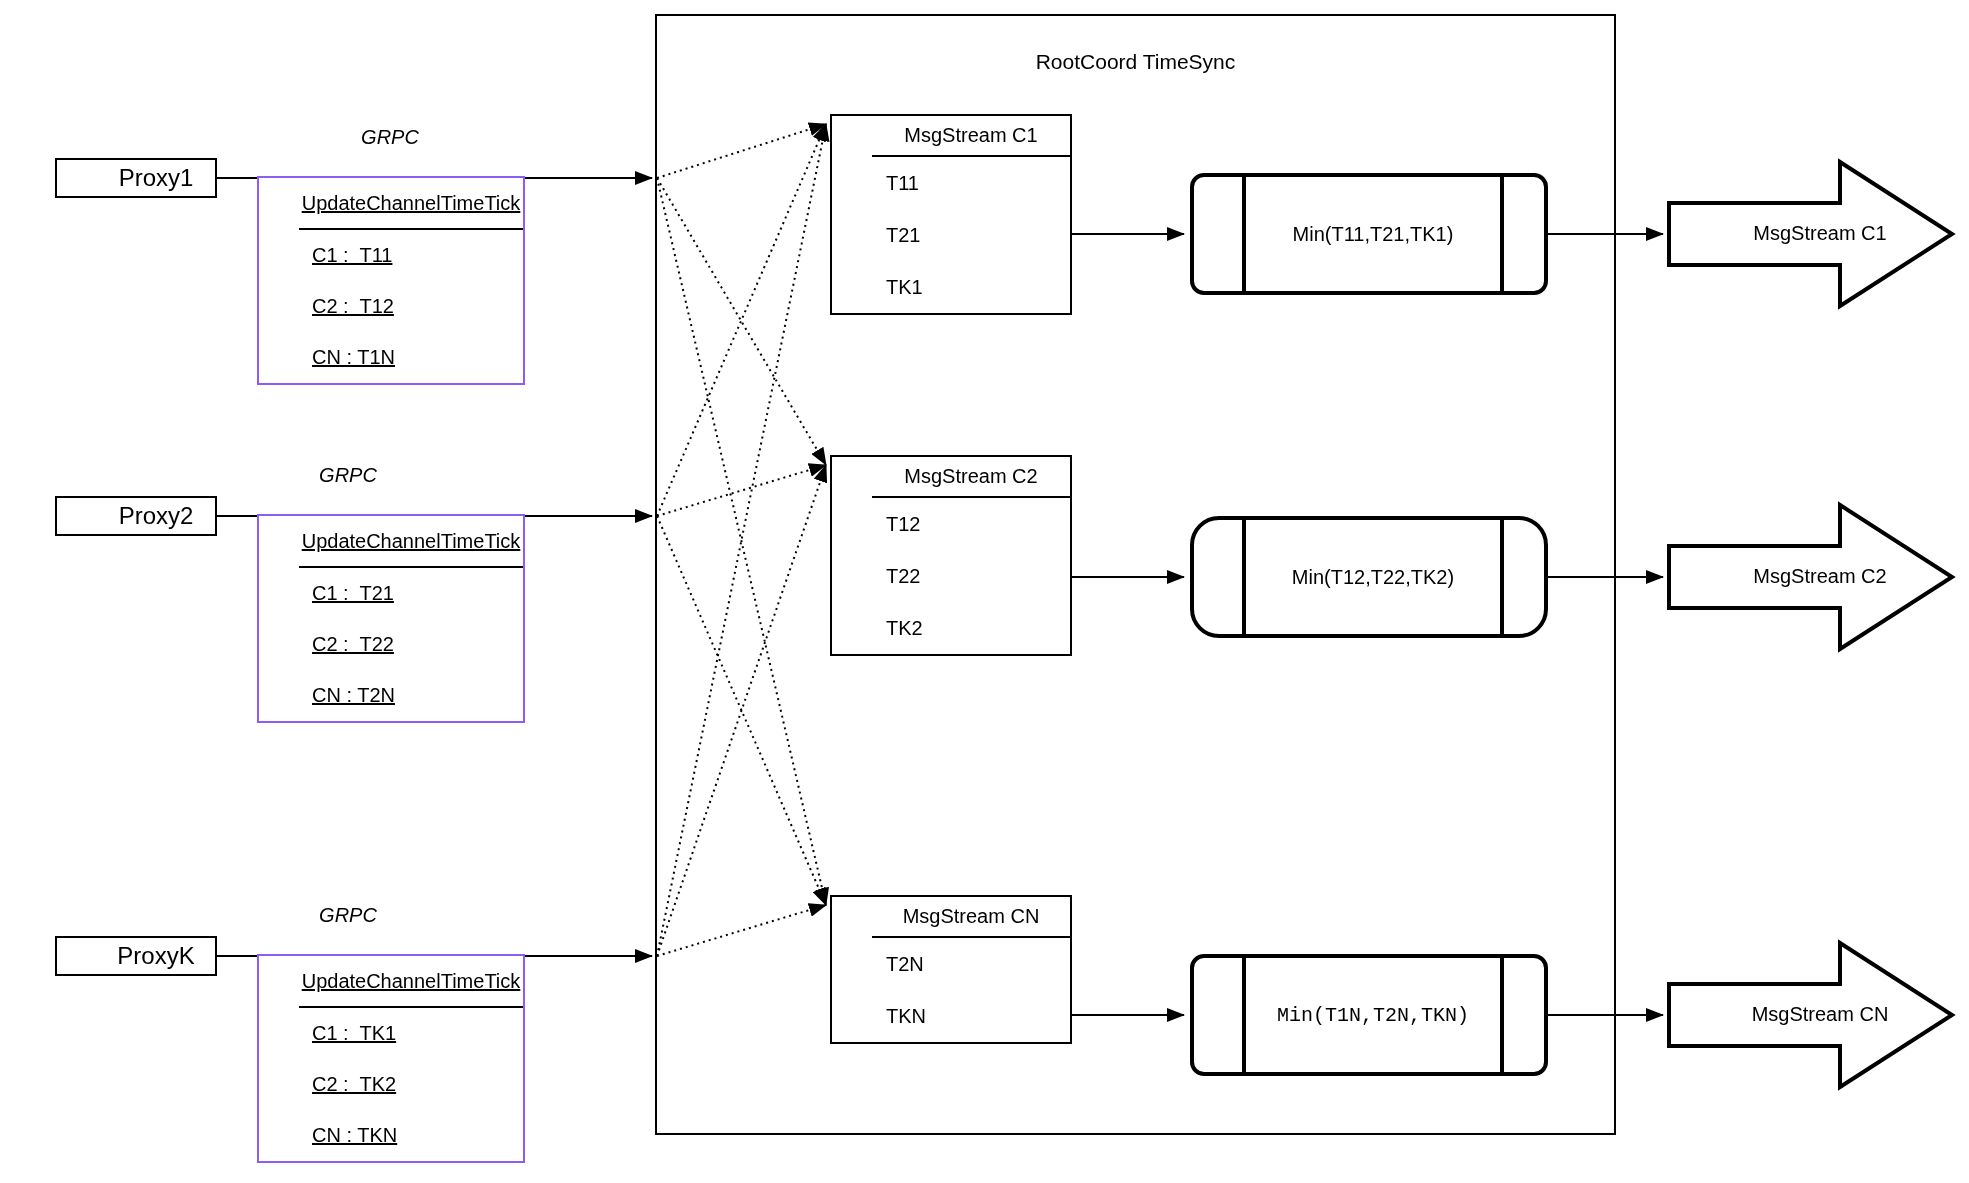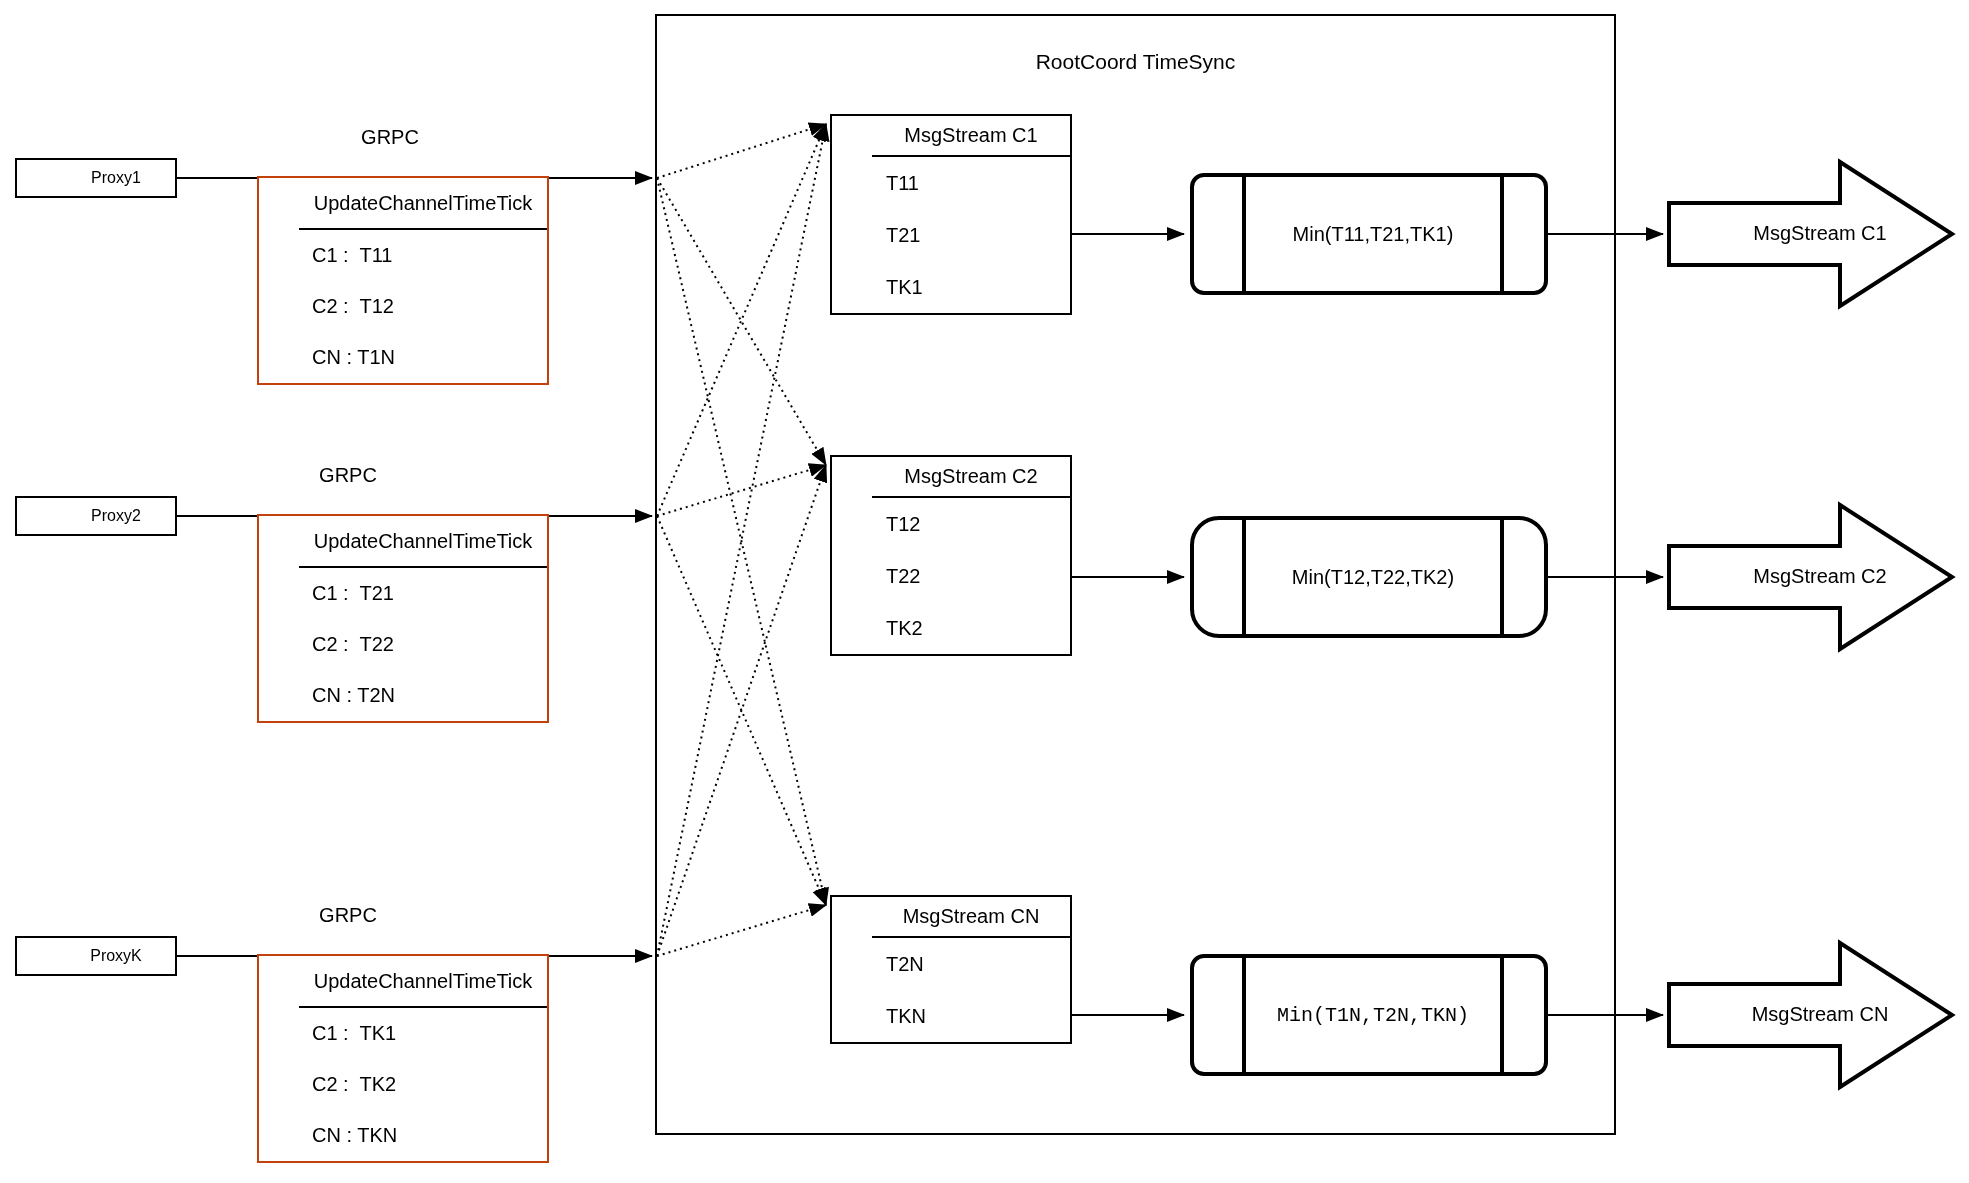--- a/index.html
+++ b/index.html
@@ -25,32 +25,35 @@
     left: 0; right: 0; top: 34px;
     text-align: center;
     font-size: 21px;
   }
 
   .proxy-box {
     width: 162px; height: 40px;
     border: 2px solid #000;
     background: #fff;
     display: flex; align-items: center; justify-content: center;
-    font-size: 16px;
+    font-size: 24px;
+    margin-left: 40px;
   }
   .grpc {
     width: 200px;
     text-align: center;
     font-size: 20px;
+    font-style: italic;
   }
 
   .ptable {
-    width: 292px;
-    border: 2px solid #c2410c;
-    background: #fff;
+    width: 268px;
+    border: 2px solid #8b5cf6;
+    background: #fff;
+    text-decoration: underline;
   }
   .ptable .hdr {
     height: 52px;
     border-bottom: 2px solid #000;
     display: flex; align-items: center; justify-content: center;
     font-size: 20px;
   }
   .ptable .cell {
     height: 51px;
     display: flex; align-items: center;

